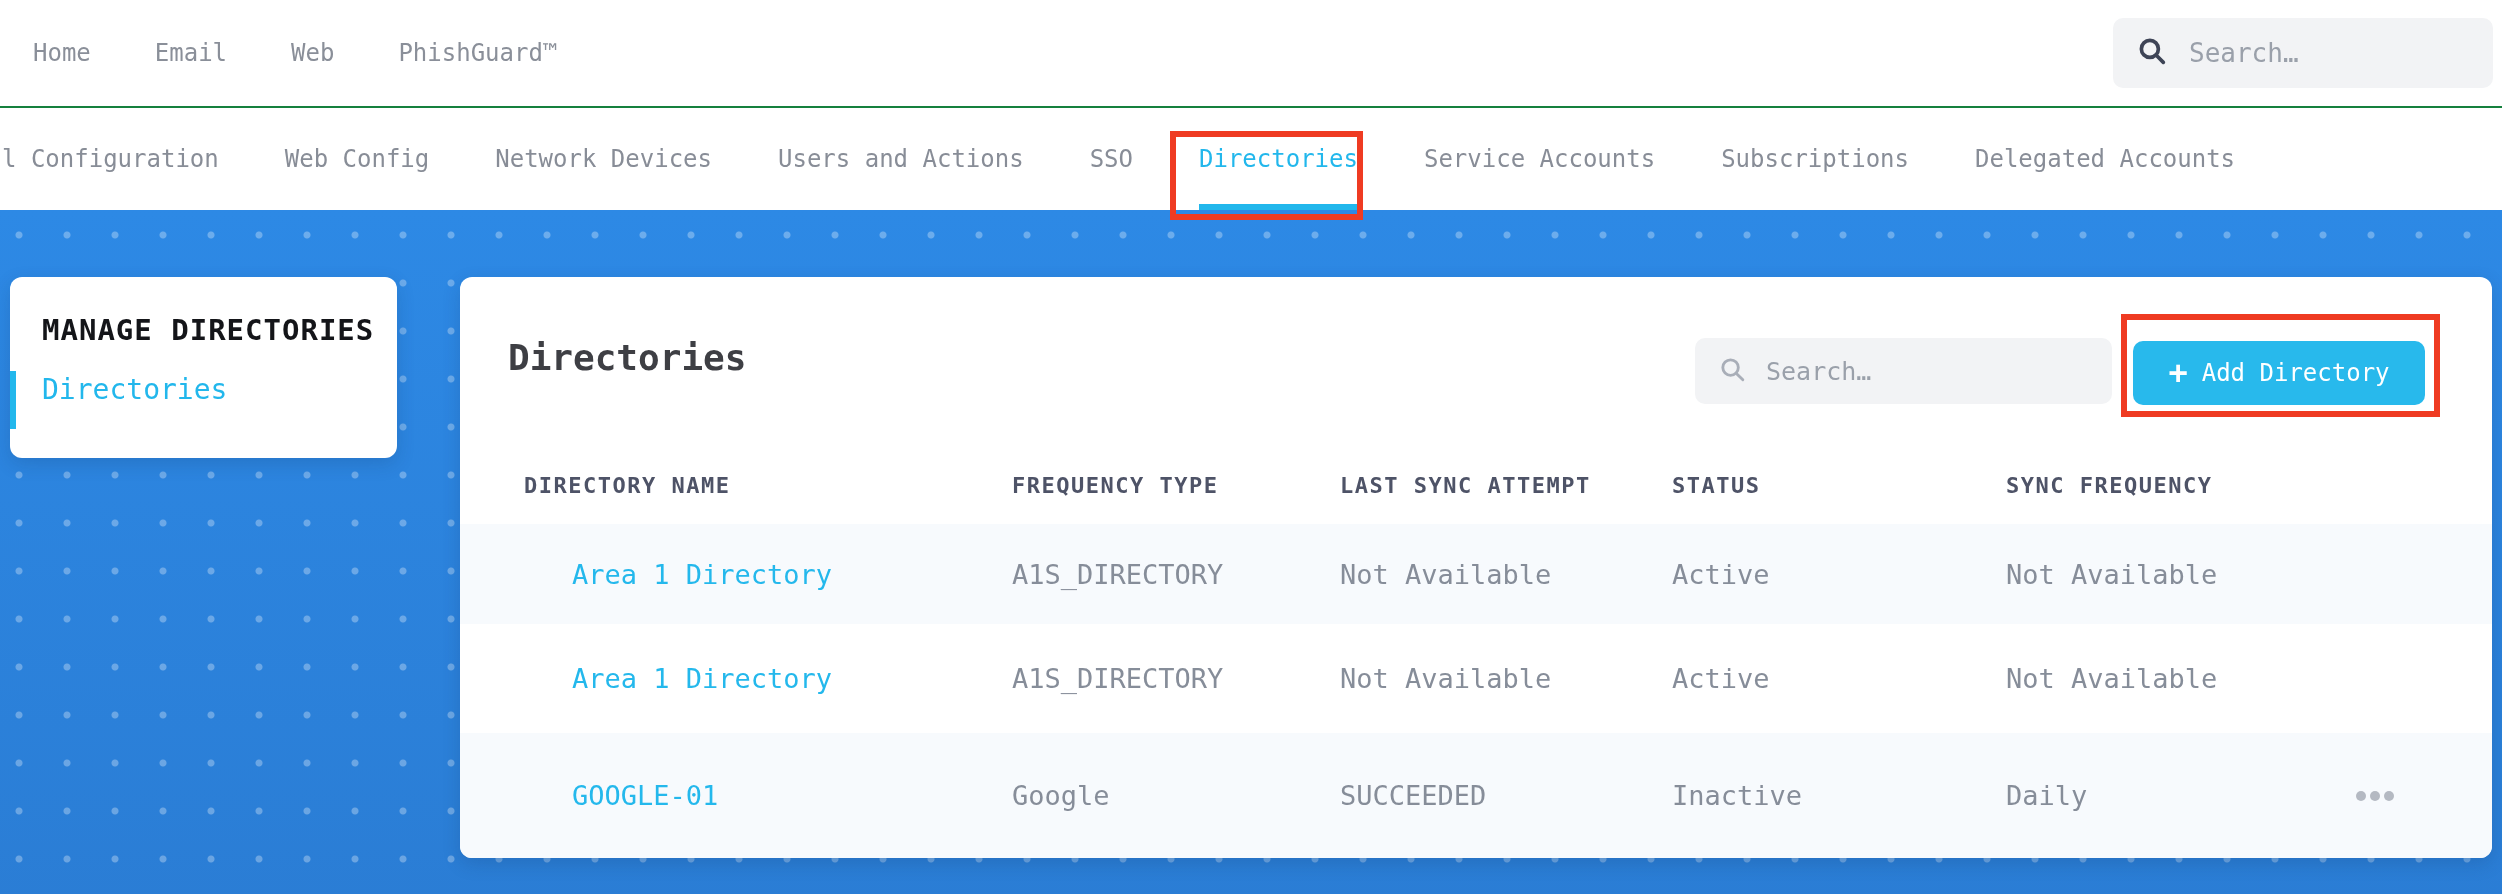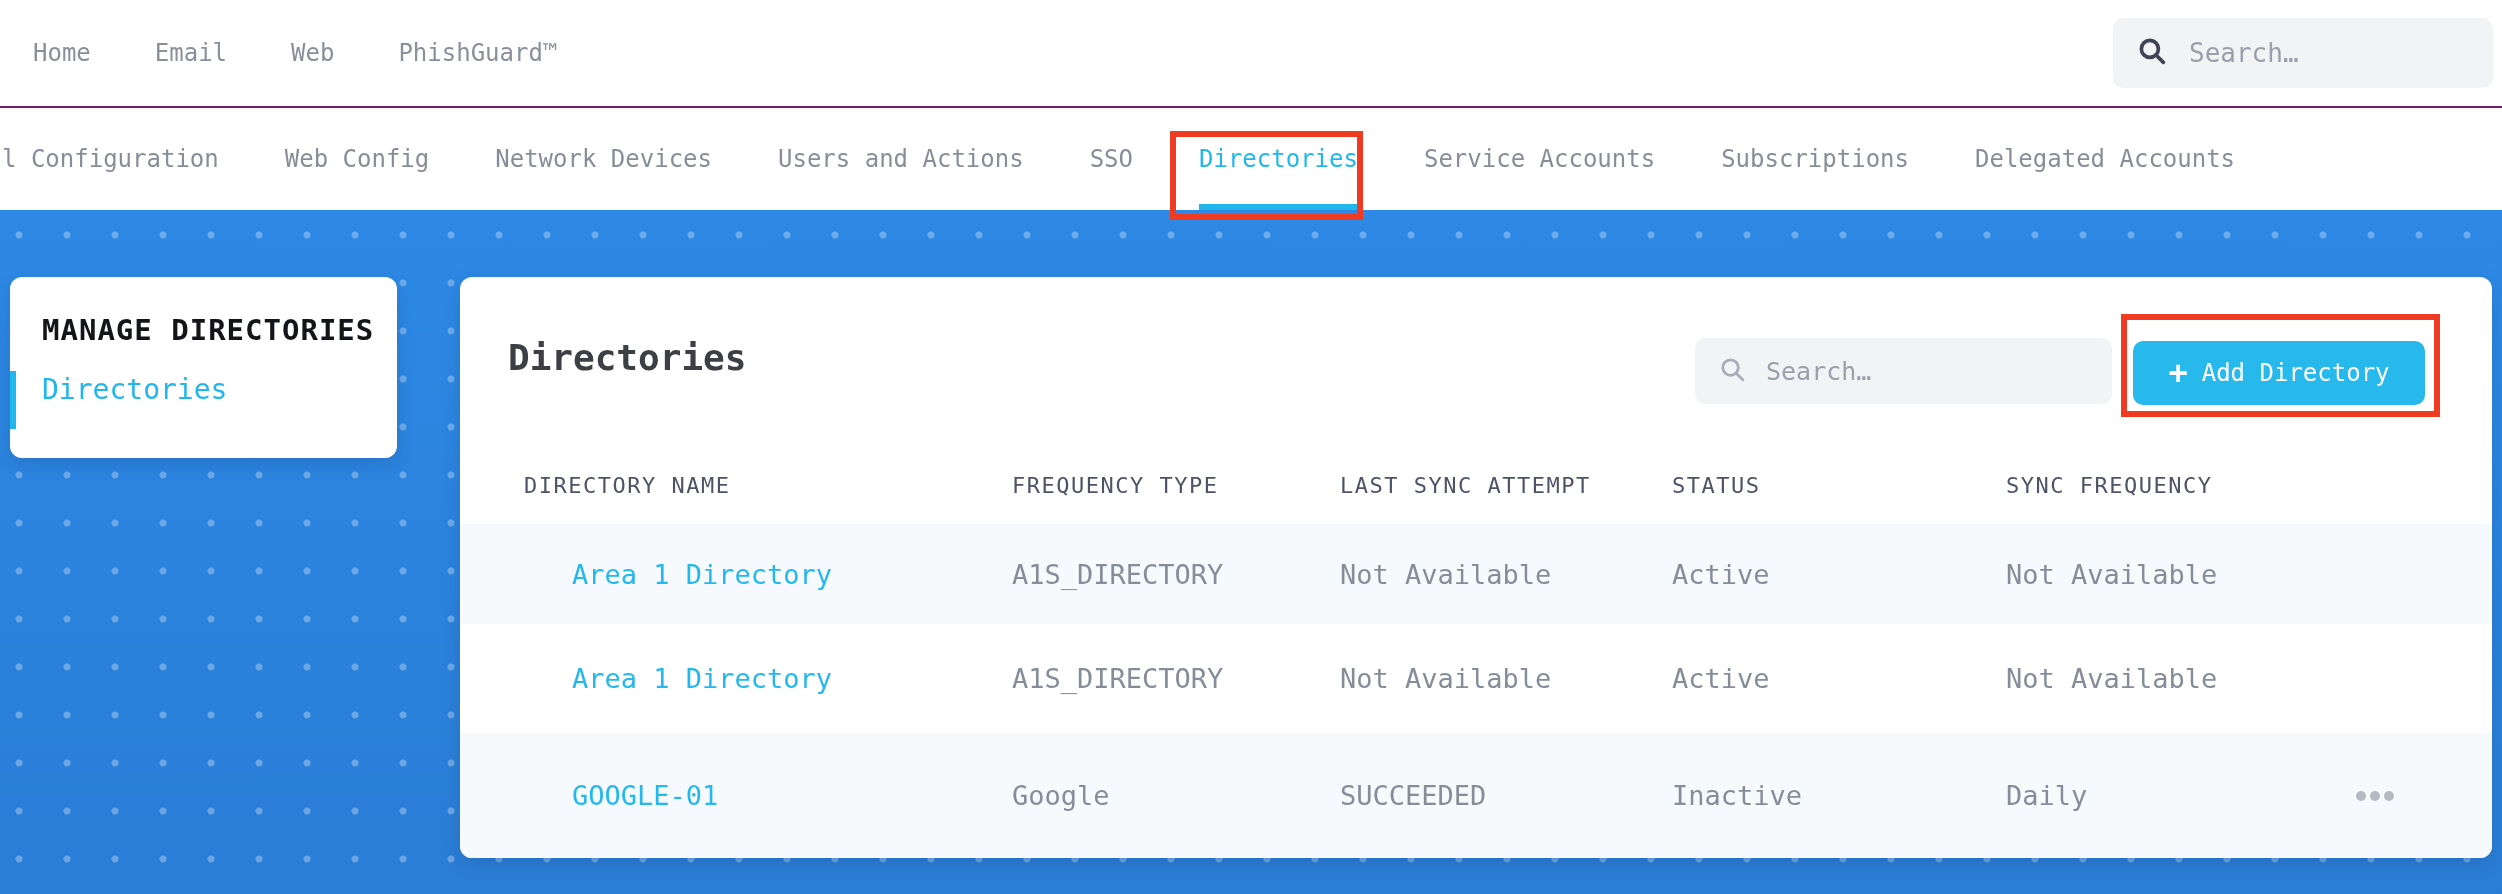--- a/index.html
+++ b/index.html
@@ -7,21 +7,21 @@
   body {
     width: 2502px; height: 894px;
     font-family: "DejaVu Sans Mono", "Liberation Mono", monospace;
     background: #ffffff;
   }
   .screen { position: relative; width: 2502px; height: 894px; overflow: hidden; background: #fff; }
 
   
   .topnav {
     position: relative; height: 108px; background: #fff;
-    border-bottom: 2px solid #701a75;
+    border-bottom: 2px solid #15803d;
     display: flex; align-items: center;
   }
   .topnav-items { display: flex; gap: 64px; padding-left: 33px; }
   .topnav-item { font-size: 24px; color: #8a8f99; cursor: pointer; text-decoration: none; }
   .topsearch {
     position: absolute; left: 2113px; top: 18px; width: 380px; height: 70px;
     background: #f2f3f5; border-radius: 10px;
     display: flex; align-items: center; padding: 0 22px; gap: 18px;
   }
   .topsearch svg { flex: 0 0 auto; color: #3e4456; }
@@ -87,21 +87,21 @@
     display: flex; align-items: center; justify-content: center; gap: 14px;
   }
   .add-btn .plus { font-size: 32px; font-weight: bold; line-height: 1; margin-top: -3px; }
 
   
   .grid-row {
     display: grid;
     grid-template-columns: 488px 328px 332px 334px 350px 1fr;
     padding-left: 64px; align-items: center;
   }
-  .thead { height: 78px; font-size: 22px; font-weight: normal; letter-spacing: 1.5px; color: #4e5367; }
+  .thead { height: 78px; font-size: 22px; font-weight: bold; letter-spacing: 1.5px; color: #4e5367; }
   .trow { font-size: 27px; color: #868d99; }
   .trow.alt { background: #f7fafd; }
   .r1 { height: 100px; } .r2 { height: 109px; } .r3 { height: 125px; }
   .cell-link { color: #24b8ec; cursor: pointer; text-decoration: none; margin-left: 48px; }
   .dots { display: flex; gap: 4px; align-items: center; cursor: pointer; width: 38px; }
   .dots i { width: 10px; height: 10px; border-radius: 50%; background: #b4b9c2; }
 
   
   .anno {
     position: absolute; border: 6px solid #ef3b22; z-index: 30;

